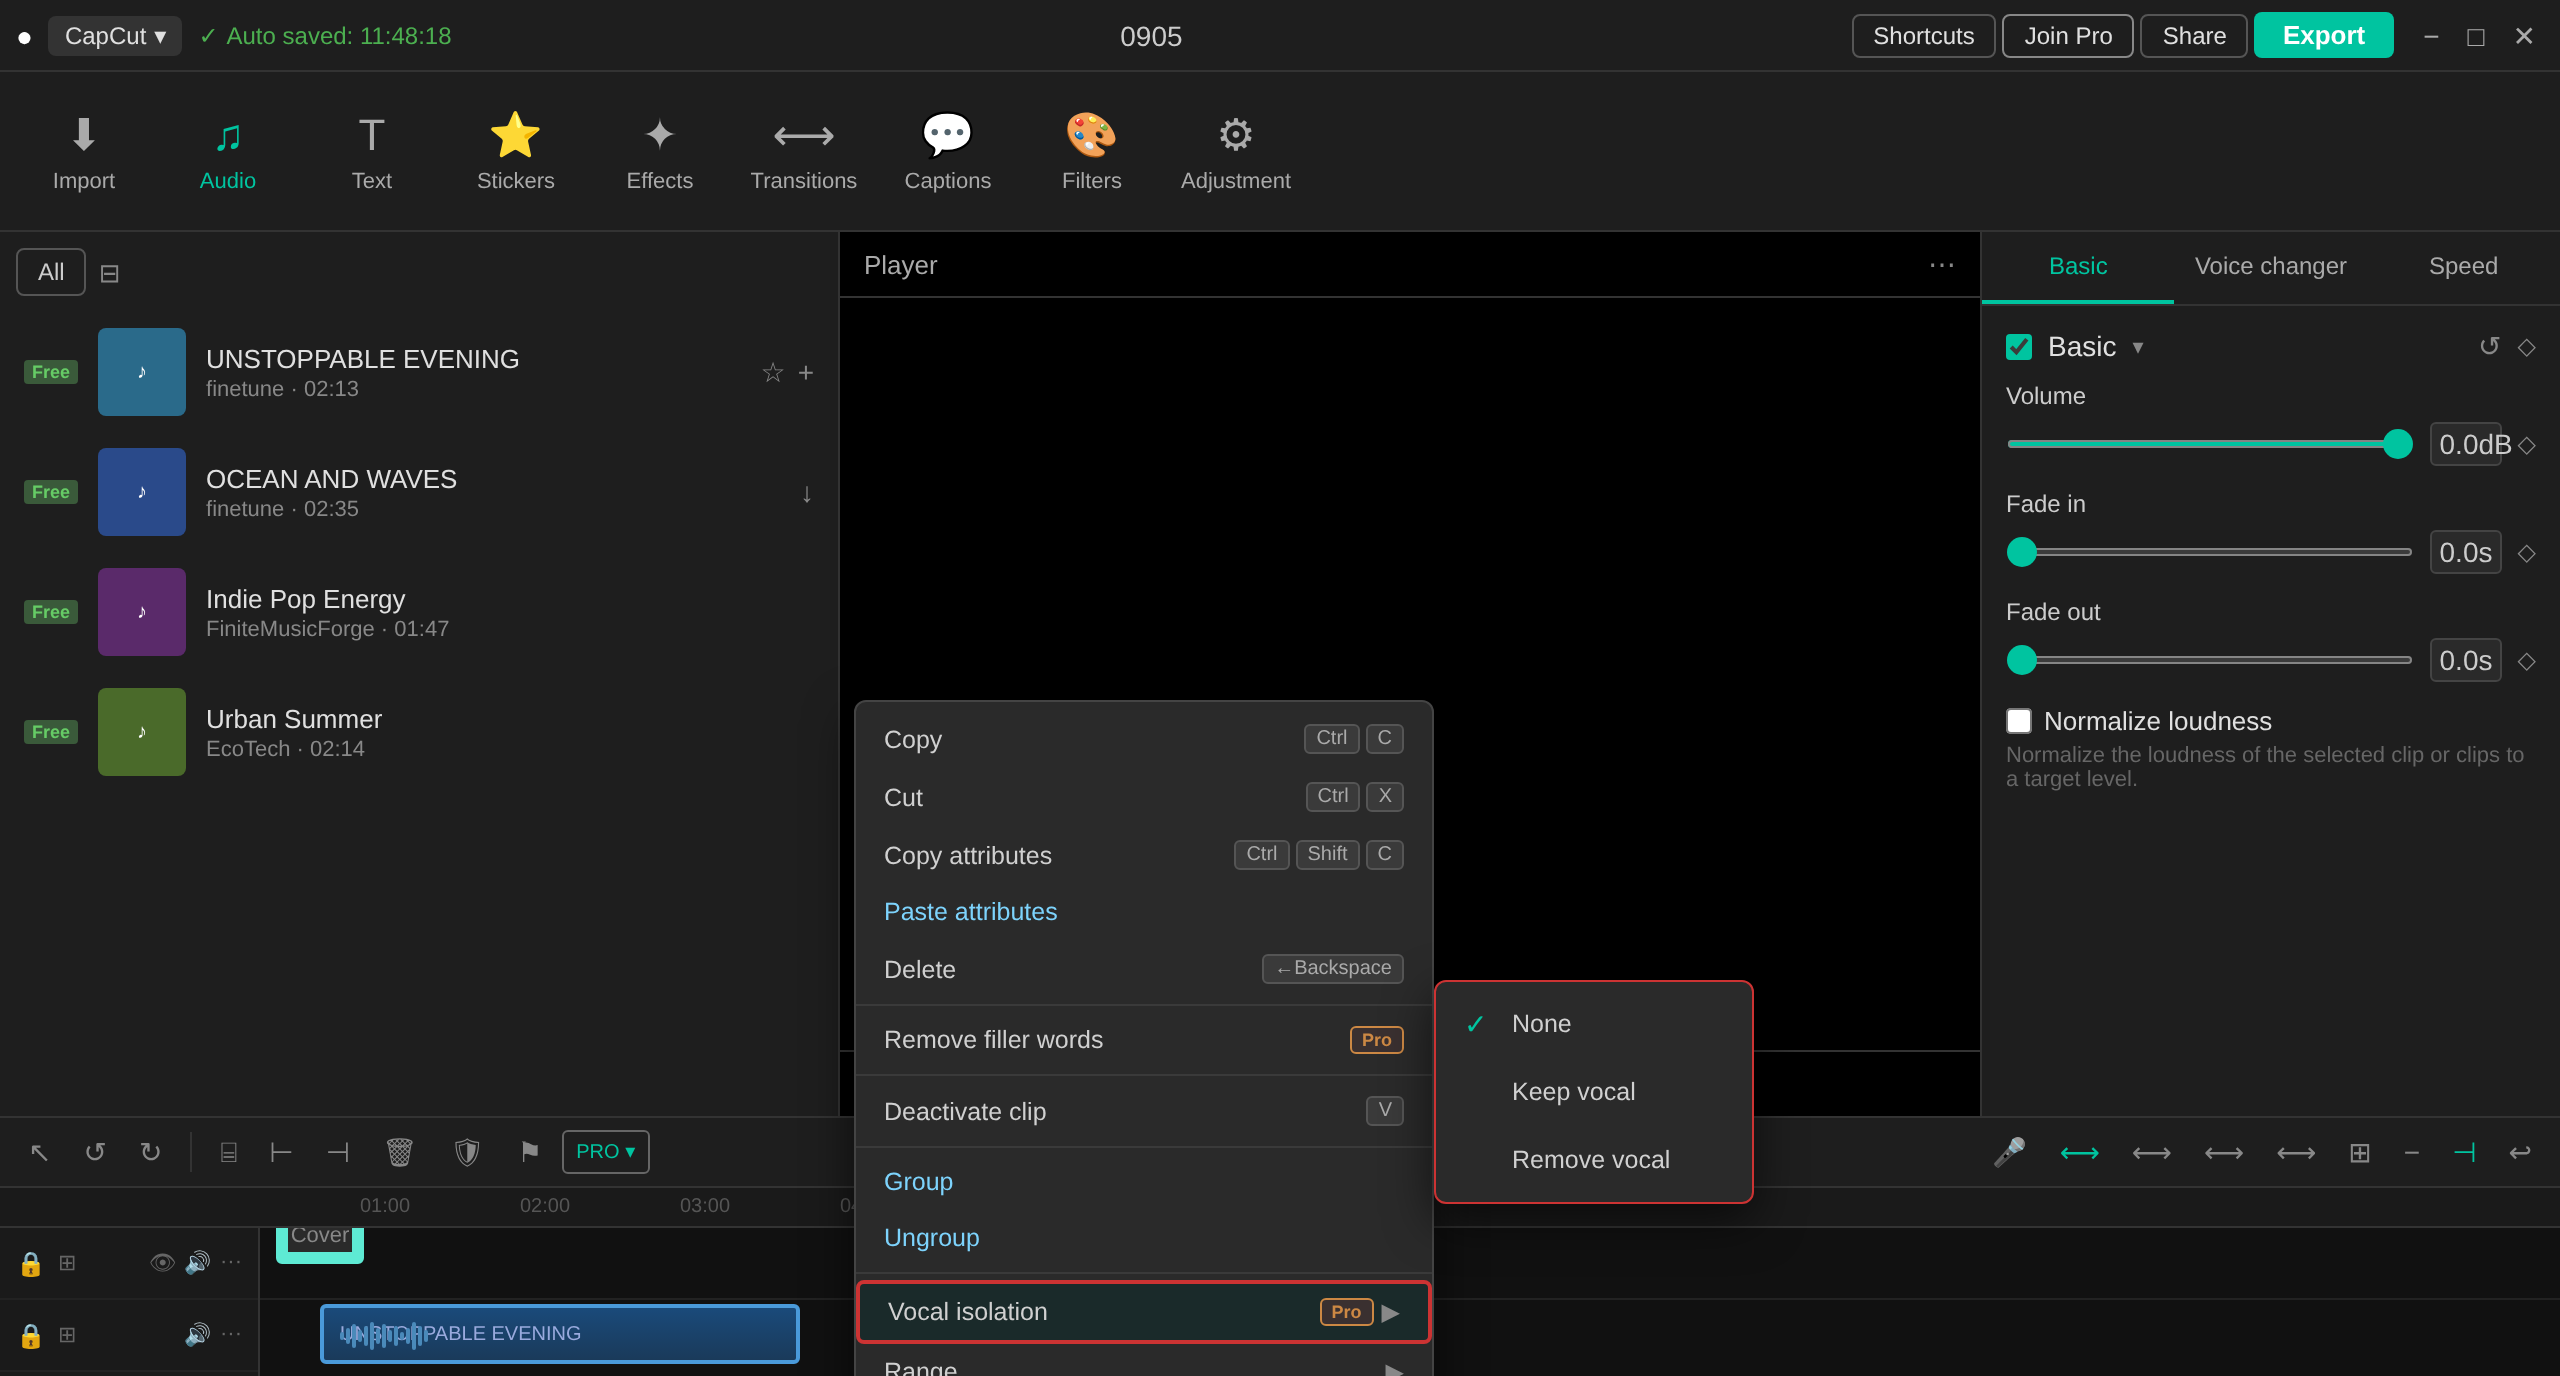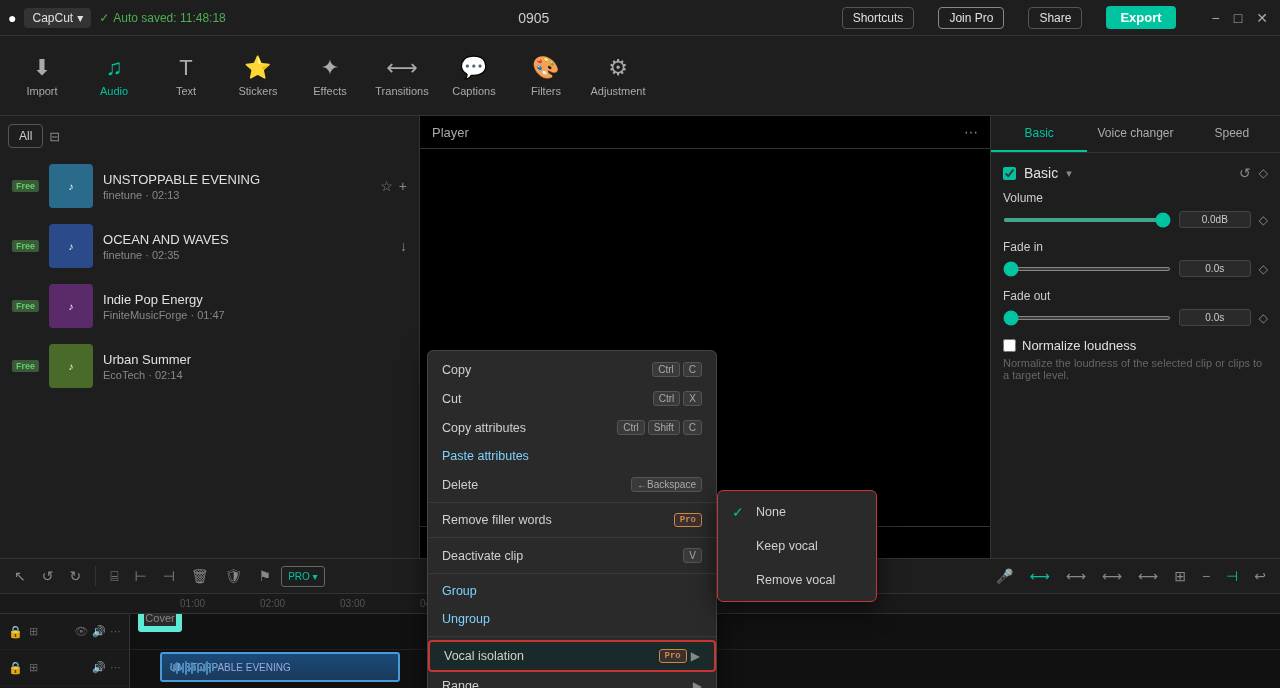--- a/index.html
+++ b/index.html
@@ -34,21 +34,21 @@
       cursor: pointer;
       font-size: 12px;
       display: flex; align-items: center; gap: 4px;
     }
     .auto-save {
       color: #4CAF50;
       font-size: 12px;
       display: flex; align-items: center; gap: 4px;
     }
     .title-center { flex: 1; text-align: center; font-size: 14px; color: #ccc; }
-    .title-bar-right { display: flex; align-items: center; gap: 24px; }
+    .title-bar-right { display: flex; align-items: center; gap: 3px; }
     .shortcuts-btn {
       background: none;
       border: 1px solid #555;
       color: #e0e0e0;
       padding: 3px 10px;
       border-radius: 4px;
       cursor: pointer;
       font-size: 12px;
     }
     .join-pro-btn {
@@ -280,24 +280,23 @@
     .slider {
       flex: 1;
       accent-color: #00c4a0;
       height: 4px;
     }
     .value-box {
       background: #2a2a2a;
       border: 1px solid #444;
       border-radius: 3px;
       color: #ccc;
-      width: 72px;
-      text-align: center;
+      width: 36px;
       padding: 2px 4px;
-      font-size: 10px;
+      font-size: 14px;
     }
     .normalize-row { margin-top: 8px; }
     .normalize-label { font-size: 13px; color: #e0e0e0; font-weight: 500; display: flex; align-items: center; gap: 6px; }
     .normalize-desc { font-size: 11px; color: #666; margin-top: 4px; }
 
     
     .context-menu {
       position: absolute;
       left: 427px;
       top: 350px;
@@ -338,21 +337,20 @@
     .ctx-divider { height: 1px; background: #3a3a3a; margin: 3px 0; }
     .pro-badge {
       background: #3a3030;
       color: #cc8844;
       font-size: 9px;
       padding: 1px 5px;
       border-radius: 3px;
       font-weight: bold;
       border: 1px solid #cc8844;
       margin-left: 6px;
-      font-family: Liberation Mono, monospace;
     }
 
     
     .vocal-submenu {
       position: absolute;
       left: 717px;
       top: 490px;
       width: 160px;
       background: #2a2a2a;
       border: 1px solid #cc3333;

